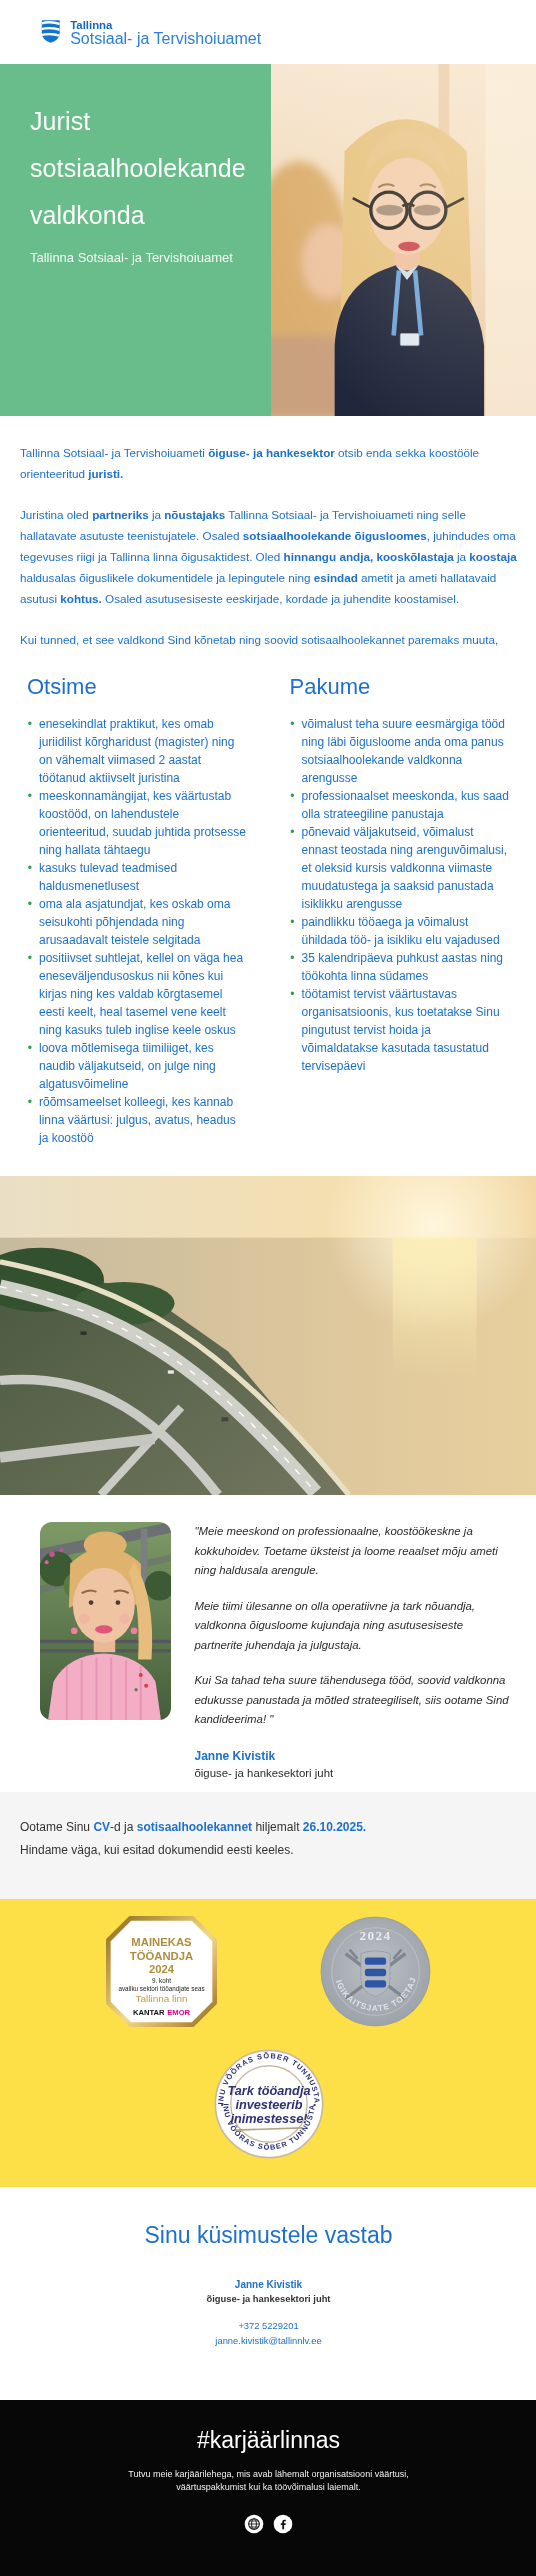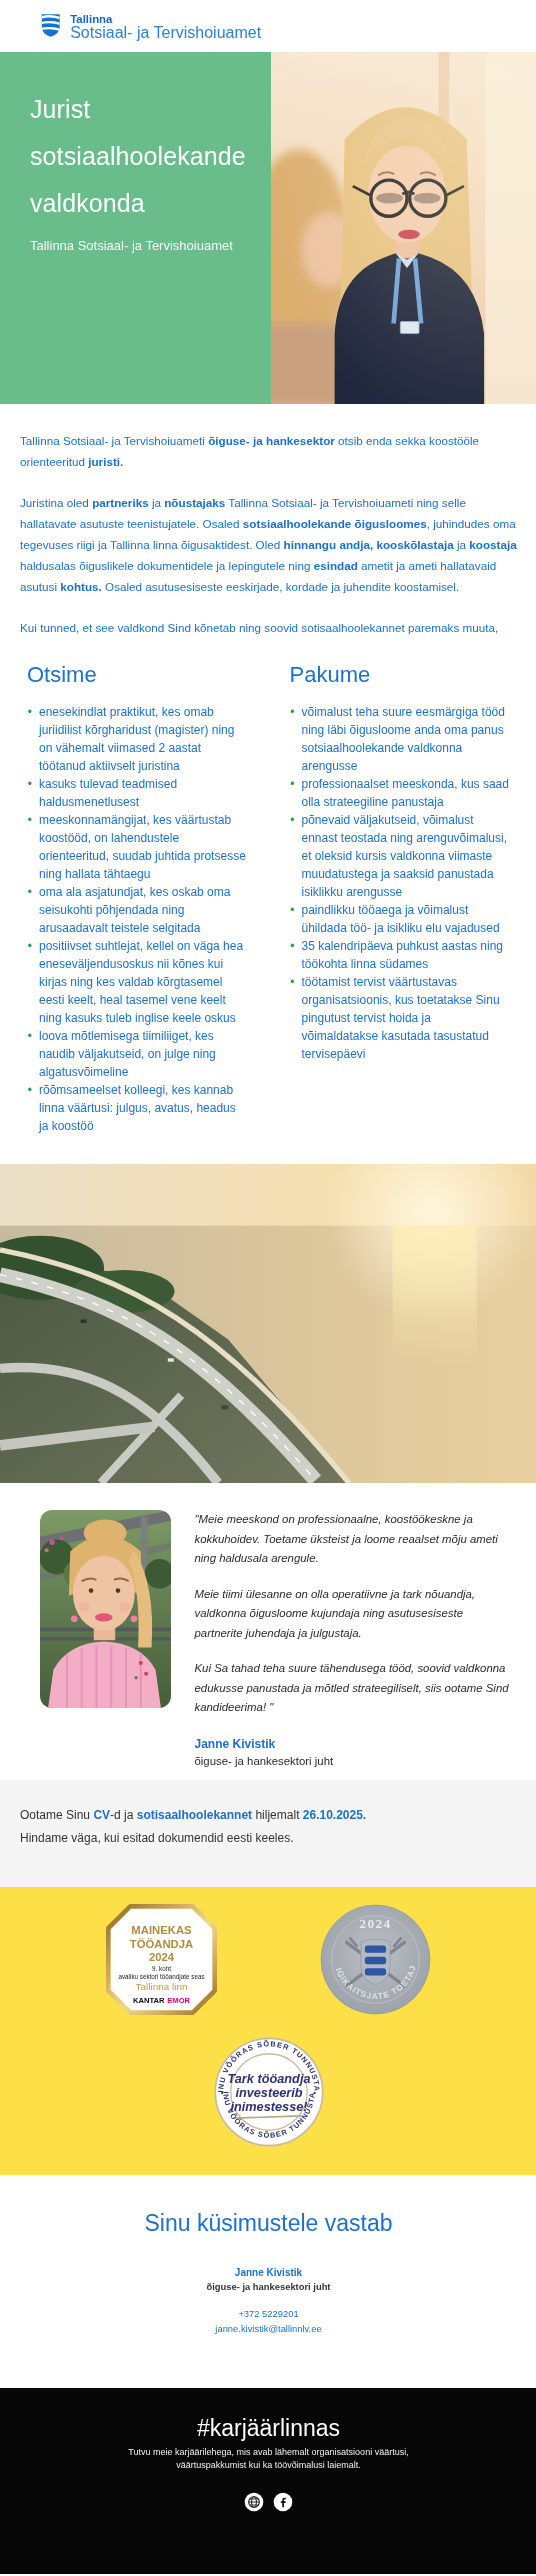--- a/index.html
+++ b/index.html
@@ -7,21 +7,21 @@
   html,body { width: 537px; }
   body {
     font-family: "Liberation Sans", sans-serif;
     background: #ffffff;
     color: #1d70cc;
     overflow-x: hidden;
   }
   section { overflow: hidden; }
 
   
-  .top-header { height: 52px; display: flex; align-items: center; padding-left: 40px; background:#fff; }
+  .top-header { height: 64px; display: flex; align-items: center; padding-left: 40px; background:#fff; }
   .logo-wrap { display: flex; align-items: center; }
   .logo-text { margin-left: 8.7px; line-height: 14px; }
   .logo-line1 { font-size: 11.4px; font-weight: 700; color: #1467c8; }
   .logo-line2 { font-size: 16px; color: #2d7fd9; }
 
   
   .hero { height: 352px; display: flex; background: #68bd8a; }
   .hero-left { flex: 1; padding: 34px 0 0 30px; }
   .hero-title div { font-size: 25px; line-height: 47px; font-weight: 500; color: #ffffff; letter-spacing: 0.1px; }
   .hero-subtitle { margin-top: 10.7px; font-size: 13px; color: #f4faf6; }
@@ -66,21 +66,21 @@
   .contact { height: 213px; text-align: center; padding-top: 35px; }
   .contact-heading { font-size: 23px; font-weight: 500; color: #1d70cc; }
   .contact-name { margin-top: 29.5px; font-size: 10px; font-weight: 700; color: #1d70cc; }
   .contact-role { margin-top: 3.4px; font-size: 9.4px; font-weight: 700; color: #333; }
   .contact-phone, .contact-email { display: block; margin-top: 4px; font-size: 9.4px; color: #1d70cc; text-decoration: none; cursor: pointer; }
   .contact-phone { margin-top: 16px; }
 
   
   .footer { height: 186px; background: #070707; color: #fff; text-align: center; padding-top: 27px; }
   .footer-hashtag { font-size: 23px; font-weight: 500; }
-  .footer-text { font-size: 9px; line-height: 13.4px; color: #f2f2f2; max-width: 349px; margin: 4px auto 0 auto; }
+  .footer-text { font-size: 9px; line-height: 13.4px; color: #f2f2f2; max-width: 349px; margin: 14px auto 0 auto; }
   .footer-icons { margin-top: 19px; display: flex; justify-content: center; gap: 9.4px; }
   .footer-icons .icon-btn { width: 20px; height: 20px; cursor: pointer; }
 </style>
 </head>
 <body>
 
 <header class="top-header">
   <div class="logo-wrap">
     <span>
       <svg width="21.5" height="27" viewBox="0 0 36 44">
@@ -162,22 +162,22 @@
   <p><span>Tallinna Sotsiaal- ja Tervishoiuameti </span><span class="seg-b">õiguse- ja hankesektor</span><span> otsib enda sekka koostööle orienteeritud </span><span class="seg-b">juristi.</span></p>
   <p><span>Juristina oled </span><span class="seg-b">partneriks</span><span> ja </span><span class="seg-b">nõustajaks</span><span> Tallinna Sotsiaal- ja Tervishoiuameti ning selle hallatavate asutuste teenistujatele. Osaled </span><span class="seg-b">sotsiaalhoolekande õigusloomes</span><span>, juhindudes oma tegevuses riigi ja Tallinna linna õigusaktidest. Oled </span><span class="seg-b">hinnangu andja, kooskõlastaja</span><span> ja </span><span class="seg-b">koostaja</span><span> haldusalas õiguslikele dokumentidele ja lepingutele ning </span><span class="seg-b">esindad</span><span> ametit ja ameti hallatavaid asutusi </span><span class="seg-b">kohtus.</span><span> Osaled asutusesiseste eeskirjade, kordade ja juhendite koostamisel.</span></p>
   <p><span>Kui tunned, et see valdkond Sind kõnetab ning soovid sotisaalhoolekannet paremaks muuta, siis </span></p>
 </section>
 
 <section class="cols">
   <div>
     <h2>Otsime</h2>
     <ul>
       <li>enesekindlat praktikut, kes omab juriidilist kõrgharidust (magister) ning on vähemalt viimased 2 aastat töötanud aktiivselt juristina</li>
+      <li>meeskonnamängijat, kes väärtustab koostööd, on lahendustele orienteeritud, suudab juhtida protsesse ning hallata tähtaegu</li>
       <li>kasuks tulevad teadmised haldusmenetlusest</li>
-      <li>meeskonnamängijat, kes väärtustab koostööd, on lahendustele orienteeritud, suudab juhtida protsesse ning hallata tähtaegu</li>
       <li>oma ala asjatundjat, kes oskab oma seisukohti põhjendada ning arusaadavalt teistele selgitada</li>
       <li>positiivset suhtlejat, kellel on väga hea eneseväljendusoskus nii kõnes kui kirjas ning kes valdab kõrgtasemel eesti keelt, heal tasemel vene keelt ning kasuks tuleb inglise keele oskus</li>
       <li>loova mõtlemisega tiimiliiget, kes naudib väljakutseid, on julge ning algatusvõimeline</li>
       <li>rõõmsameelset kolleegi, kes kannab linna väärtusi: julgus, avatus, headus ja koostöö</li>
     </ul>
   </div>
   <div>
     <h2>Pakume</h2>
     <ul>
       <li>võimalust teha suure eesmärgiga tööd ning läbi õigusloome anda oma panus sotsiaalhoolekande valdkonna arengusse</li>

